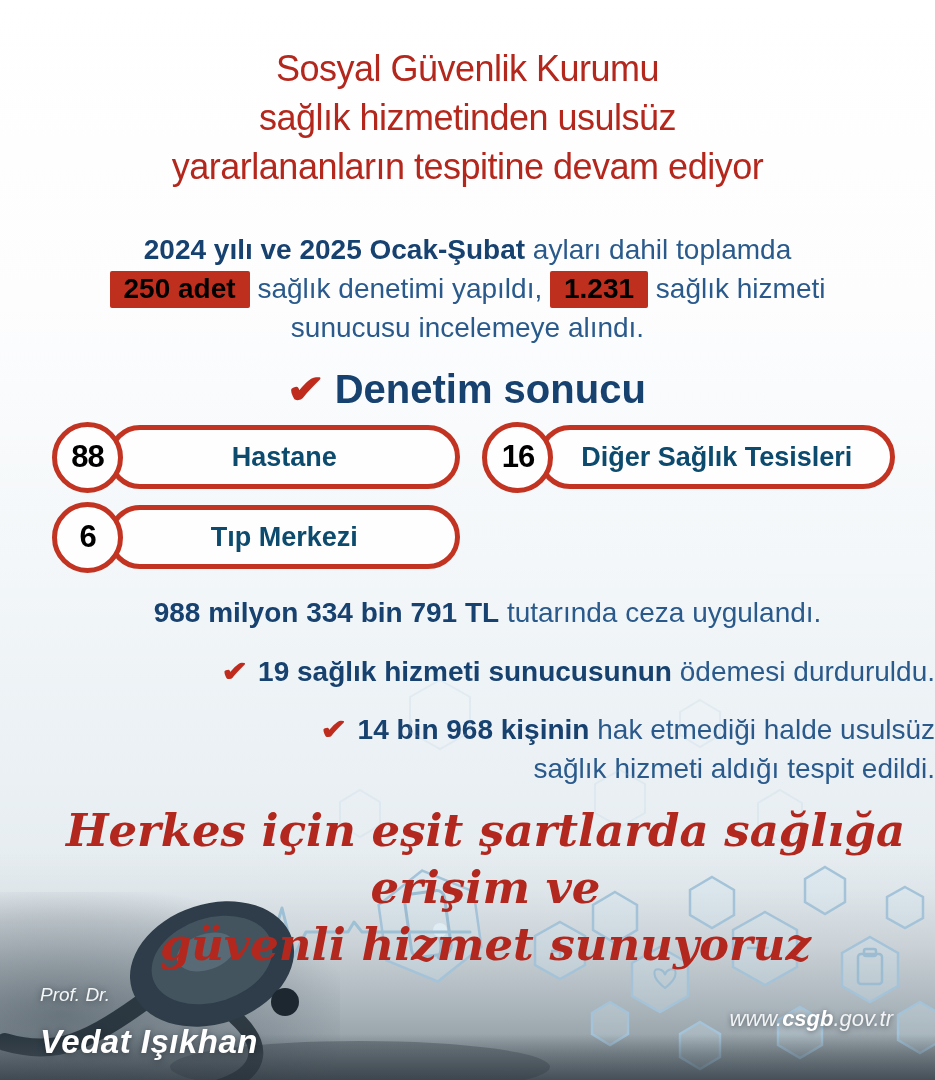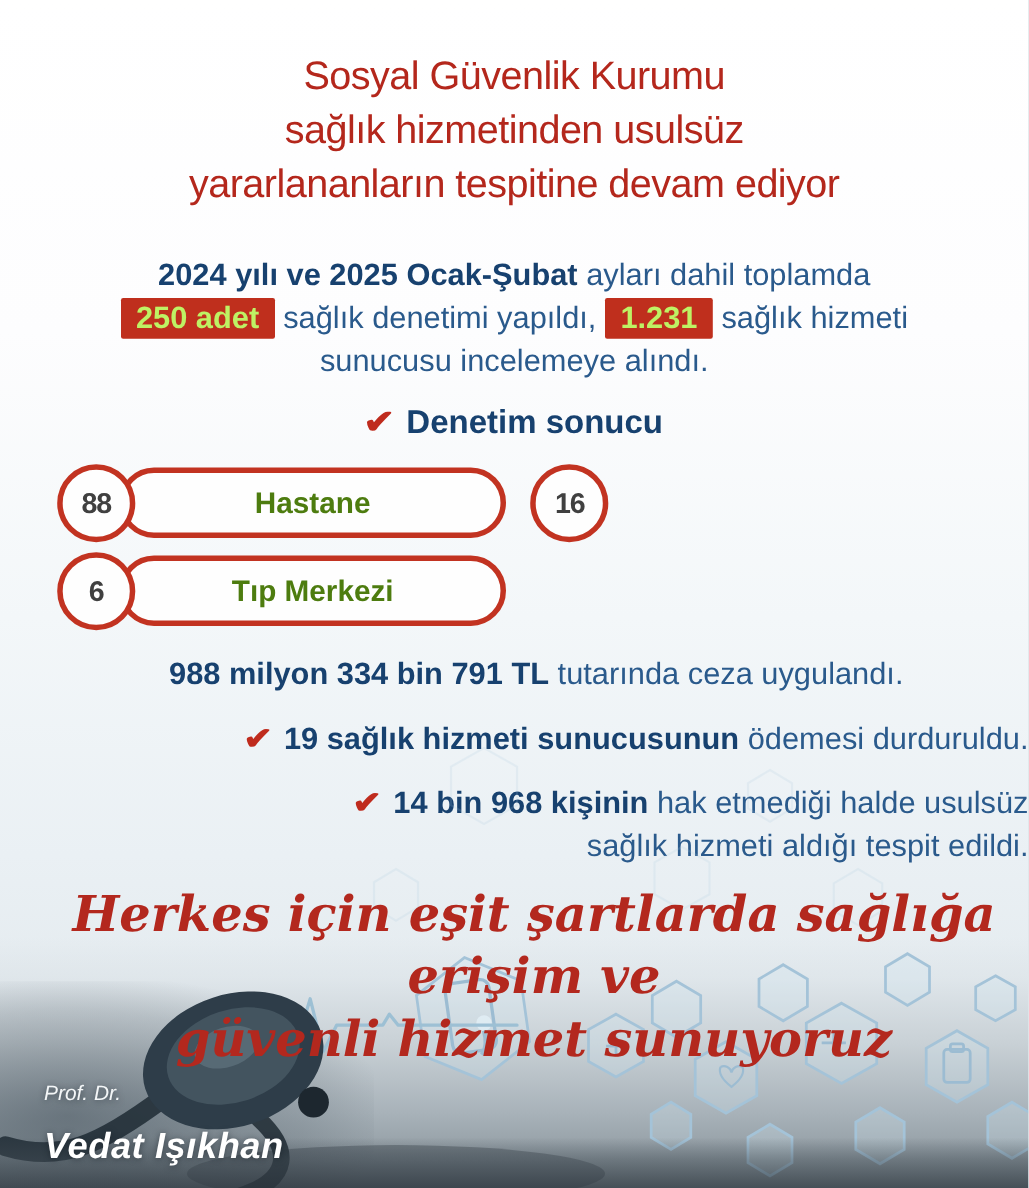--- a/index.html
+++ b/index.html
@@ -14,44 +14,44 @@
     position:absolute; top:44px; left:0; width:100%; text-align:center;
     color:#b4271c; font-weight:400; font-size:36px; line-height:49px; letter-spacing:-0.5px;
   }
   
   .intro {
     position:absolute; top:230px; left:0; width:100%; text-align:center;
     color:#2a5a8c; font-size:28px; line-height:39px; font-weight:500;
   }
   .intro b { color:#17416f; font-weight:800; }
   .chip {
-    display:inline-block; background:#bf2f1d; color:#bef264; font-weight:800;
+    display:inline-block; background:#bf2f1d; color:#000000; font-weight:800;
     padding:1px 14px 2px; border-radius:2px; line-height:34px;
   }
   
   .result-heading {
     position:absolute; top:366px; left:0; width:100%; text-align:center;
-    color:#17416f; font-weight:800; font-size:30px;
+    color:#17416f; font-weight:800; font-size:40px;
   }
   .check { color:#bf2b1d; font-weight:800; display:inline-block; transform:scaleX(1.15); margin-right:12px; }
   
   .stats {
     position:absolute; top:421px; left:52px; right:40px;
     display:grid; grid-template-columns:1fr 1.01fr; column-gap:22px; row-gap:8px;
   }
   .stat-item { display:flex; align-items:center; height:72px; }
   .stat-circle {
     flex:none; width:71px; height:71px; border:5px solid #c23321; border-radius:50%;
     background:#fefefe; display:flex; align-items:center; justify-content:center;
-    color:#404040; font-weight:800; font-size:26px; z-index:2; letter-spacing:-1px;
+    color:#000000; font-weight:800; font-size:31px; z-index:2; letter-spacing:-1px;
   }
   .stat-pill {
     flex:1; margin-left:-15px; height:64px; border:5px solid #c23321; border-radius:34px;
     background:#fefefe; display:flex; align-items:center; justify-content:center;
-    color:#4d7c0f; font-weight:800; font-size:27px; z-index:1;
+    color:#0c4a6e; font-weight:800; font-size:27px; z-index:1;
   }
   
   .penalty {
     position:absolute; top:597px; left:0; width:100%; text-align:center;
     color:#2a5a8c; font-size:28px; font-weight:500;padding-left:40px;
   }
   .penalty b, .check-line b { color:#17416f; font-weight:800; }
   .check-line {
     position:absolute; left:0; width:100%; text-align:right;
     color:#2a5a8c; font-size:28px; line-height:39px; font-weight:500;
@@ -117,20 +117,21 @@
     <span class="check">✔</span><span>Denetim sonucu</span>
   </div>
 
   <div class="stats">
     <div class="stat-item">
       <div class="stat-circle">88</div>
       <div class="stat-pill">Hastane</div>
     </div>
     <div class="stat-item">
       <div class="stat-circle">16</div>
+      <div class="stat-pill">Diğer Sağlık Tesisleri</div>
     </div>
     <div class="stat-item">
       <div class="stat-circle">6</div>
       <div class="stat-pill">Tıp Merkezi</div>
     </div>
   </div>
 
   <div class="penalty">
     <b>988 milyon 334 bin 791 TL</b><span> tutarında ceza uygulandı.</span>
   </div>
@@ -210,14 +211,17 @@
     </svg>
 
     <div class="table-reflection"></div>
   </div>
 
   <div class="minister">
     <div class="pre">Prof. Dr.</div>
     <div class="name">Vedat Işıkhan</div>
   </div>
 
+  <div class="website">
+    <span>www.</span><b>csgb</b><span>.gov.tr</span>
+  </div>
 
 </div>
 
 </body></html>

